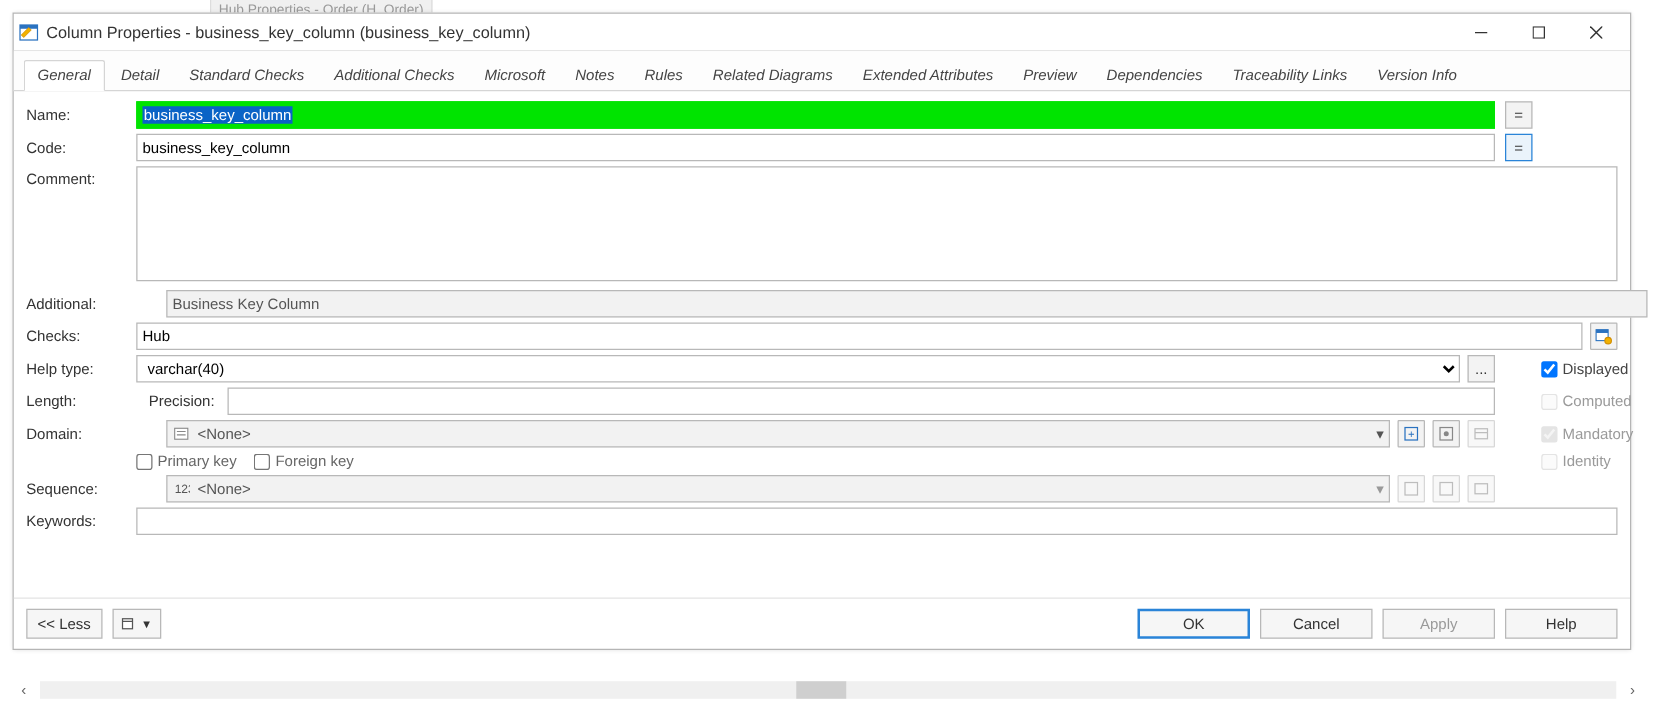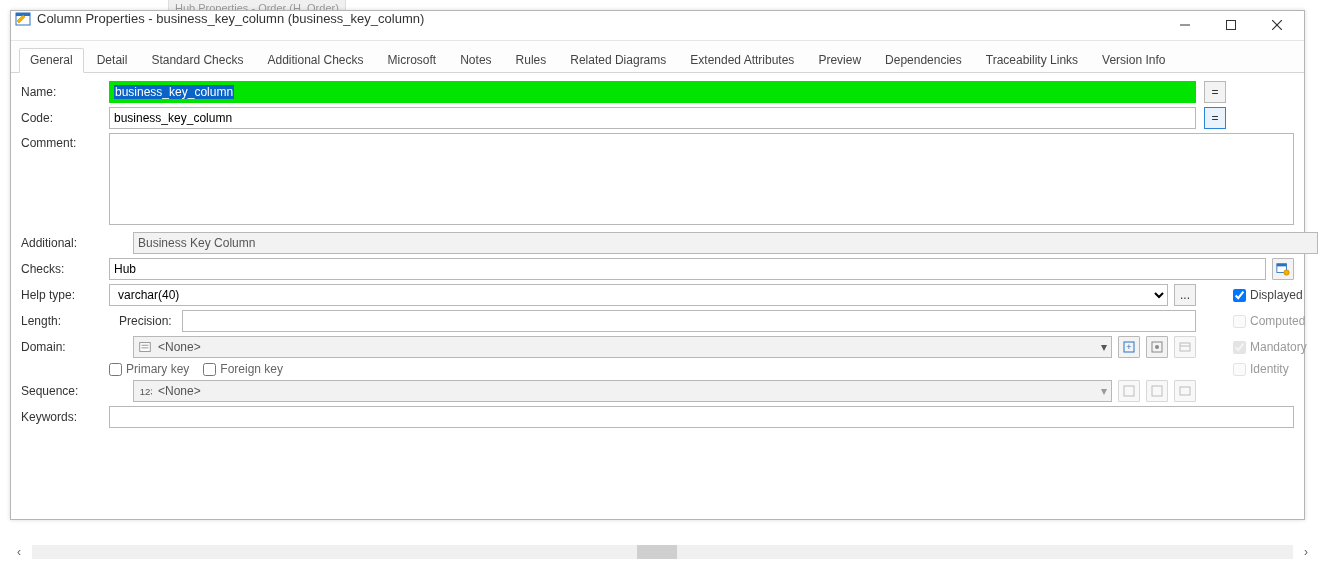--- a/index.html
+++ b/index.html
@@ -30,21 +30,21 @@
     height: 510px;
     border: 1px solid #b5b5b5;
     background: #fff;
     box-shadow: 0 0 4px rgba(0,0,0,.15);
     display:flex;
     flex-direction:column;
   }
   .titlebar {
     height: 30px;
     display:flex;
-    align-items:flex-start;
+    align-items:center;
     padding: 0 4px;
     border-bottom: 1px solid #e5e5e5;
   }
   .titlebar .icon {
     width:16px;height:16px;
     margin-right:6px;
     display:inline-flex;align-items:center;justify-content:center;
   }
   .titlebar .title { flex:1; color:#333; font-size:13px; }
   .winbtns { display:flex; }
@@ -52,20 +52,21 @@
     width:46px;height:28px;
     display:flex;align-items:center;justify-content:center;
     color:#333;
   }
   .tabs {
     display:flex;
     padding: 6px 8px 0 8px;
     gap: 2px;
     border-bottom: 1px solid #d5d5d5;
     background:#fdfdfd;
+    font-style:italic;
   }
   .tab {
     padding: 4px 10px 5px 10px;
     color:#444;
     border:1px solid transparent;
     border-top-left-radius:2px;border-top-right-radius:2px;
     position:relative;
     top:1px;
     white-space:nowrap;
   }
@@ -372,20 +373,35 @@
     </div>
     <div></div>
 
     <div class="lbl">Keywords:</div>
     <div style="grid-column:2/4">
       <input class="txt" value="" style="">
     </div>
 
   </div>
 
+  <div class="footer">
+    <div class="toolbtn">&lt;&lt; Less</div>
+    <div class="toolbtn" style="min-width:26px;padding:0 6px">
+      <svg width="12" height="12" viewBox="0 0 12 12">
+          <rect x="1" y="2" width="8" height="8" fill="#fff" stroke="#555"></rect>
+          <line x1="1" y1="4" x2="9" y2="4" stroke="#555"></line>
+        </svg>
+      <span style="font-size:9px">▼</span>
+    </div>
+    <div style="flex:1"></div>
+    <div class="btn primary">OK</div>
+    <div class="btn">Cancel</div>
+    <div class="btn dim">Apply</div>
+    <div class="btn">Help</div>
+  </div>
 </div>
 
 <div class="hscroll">
   <span class="arrow">‹</span>
   <div class="track">
       <div class="thumb"></div>
     </div>
   <span class="arrow">›</span>
 </div>
 

